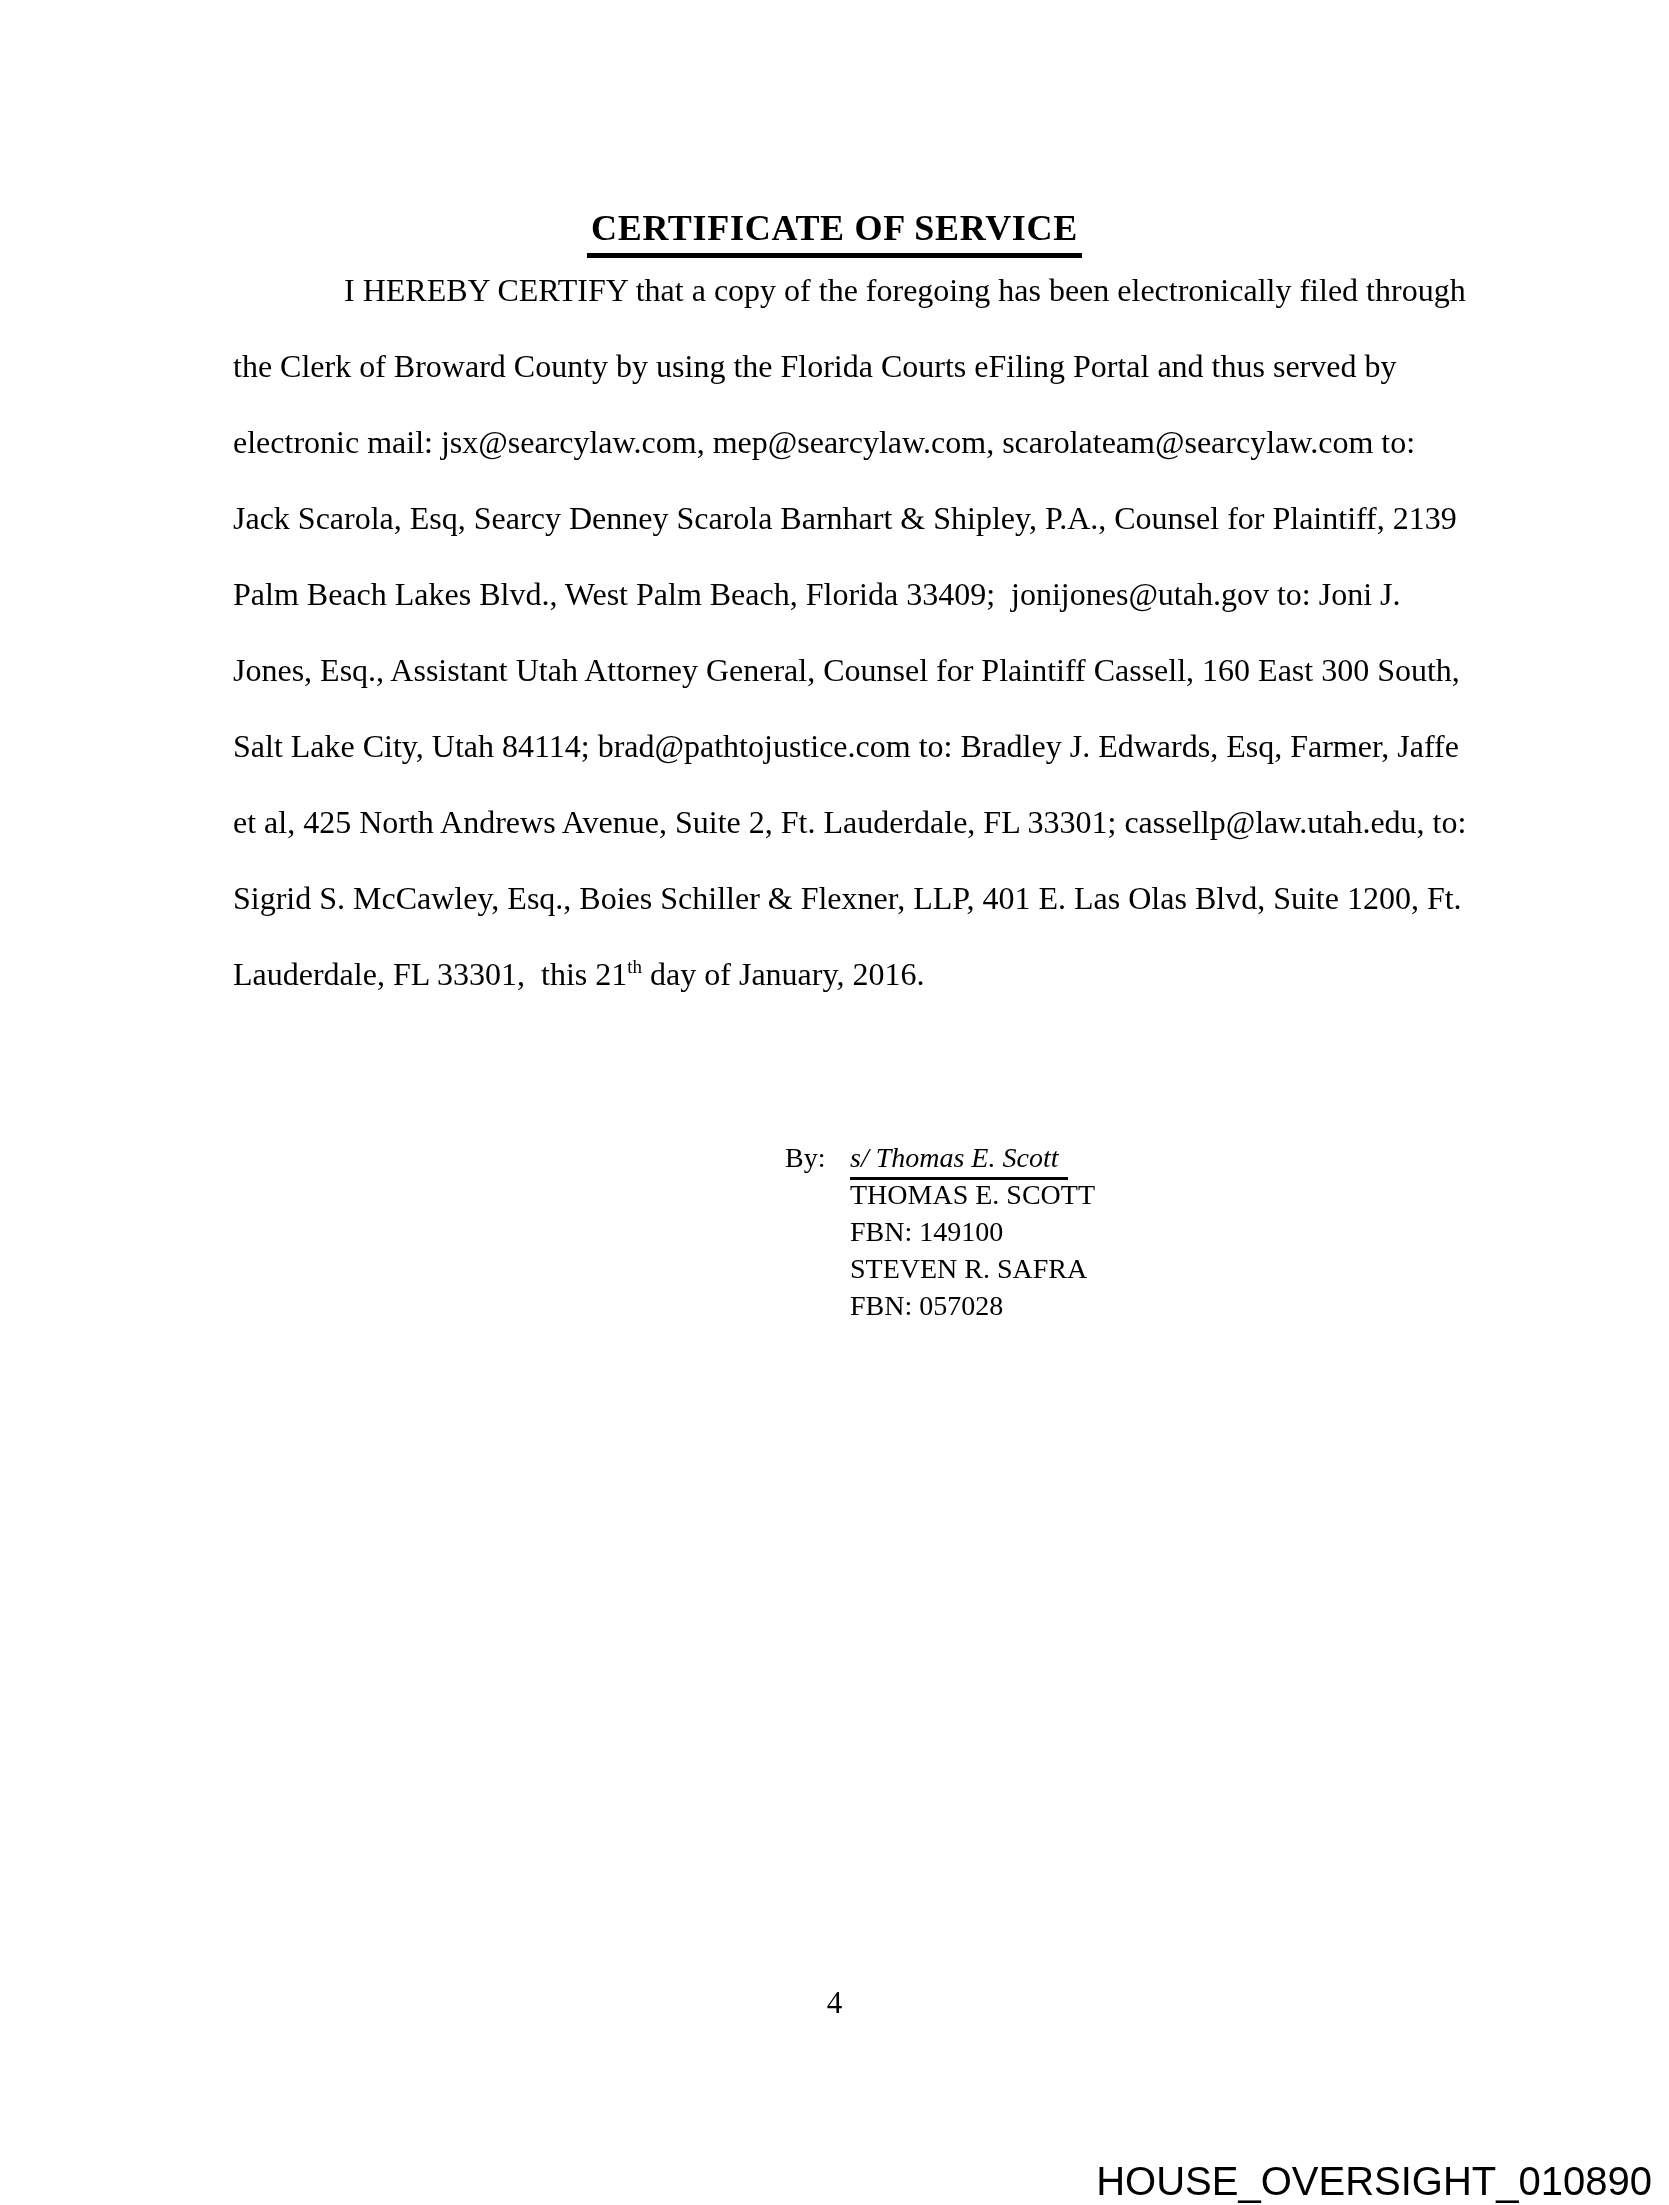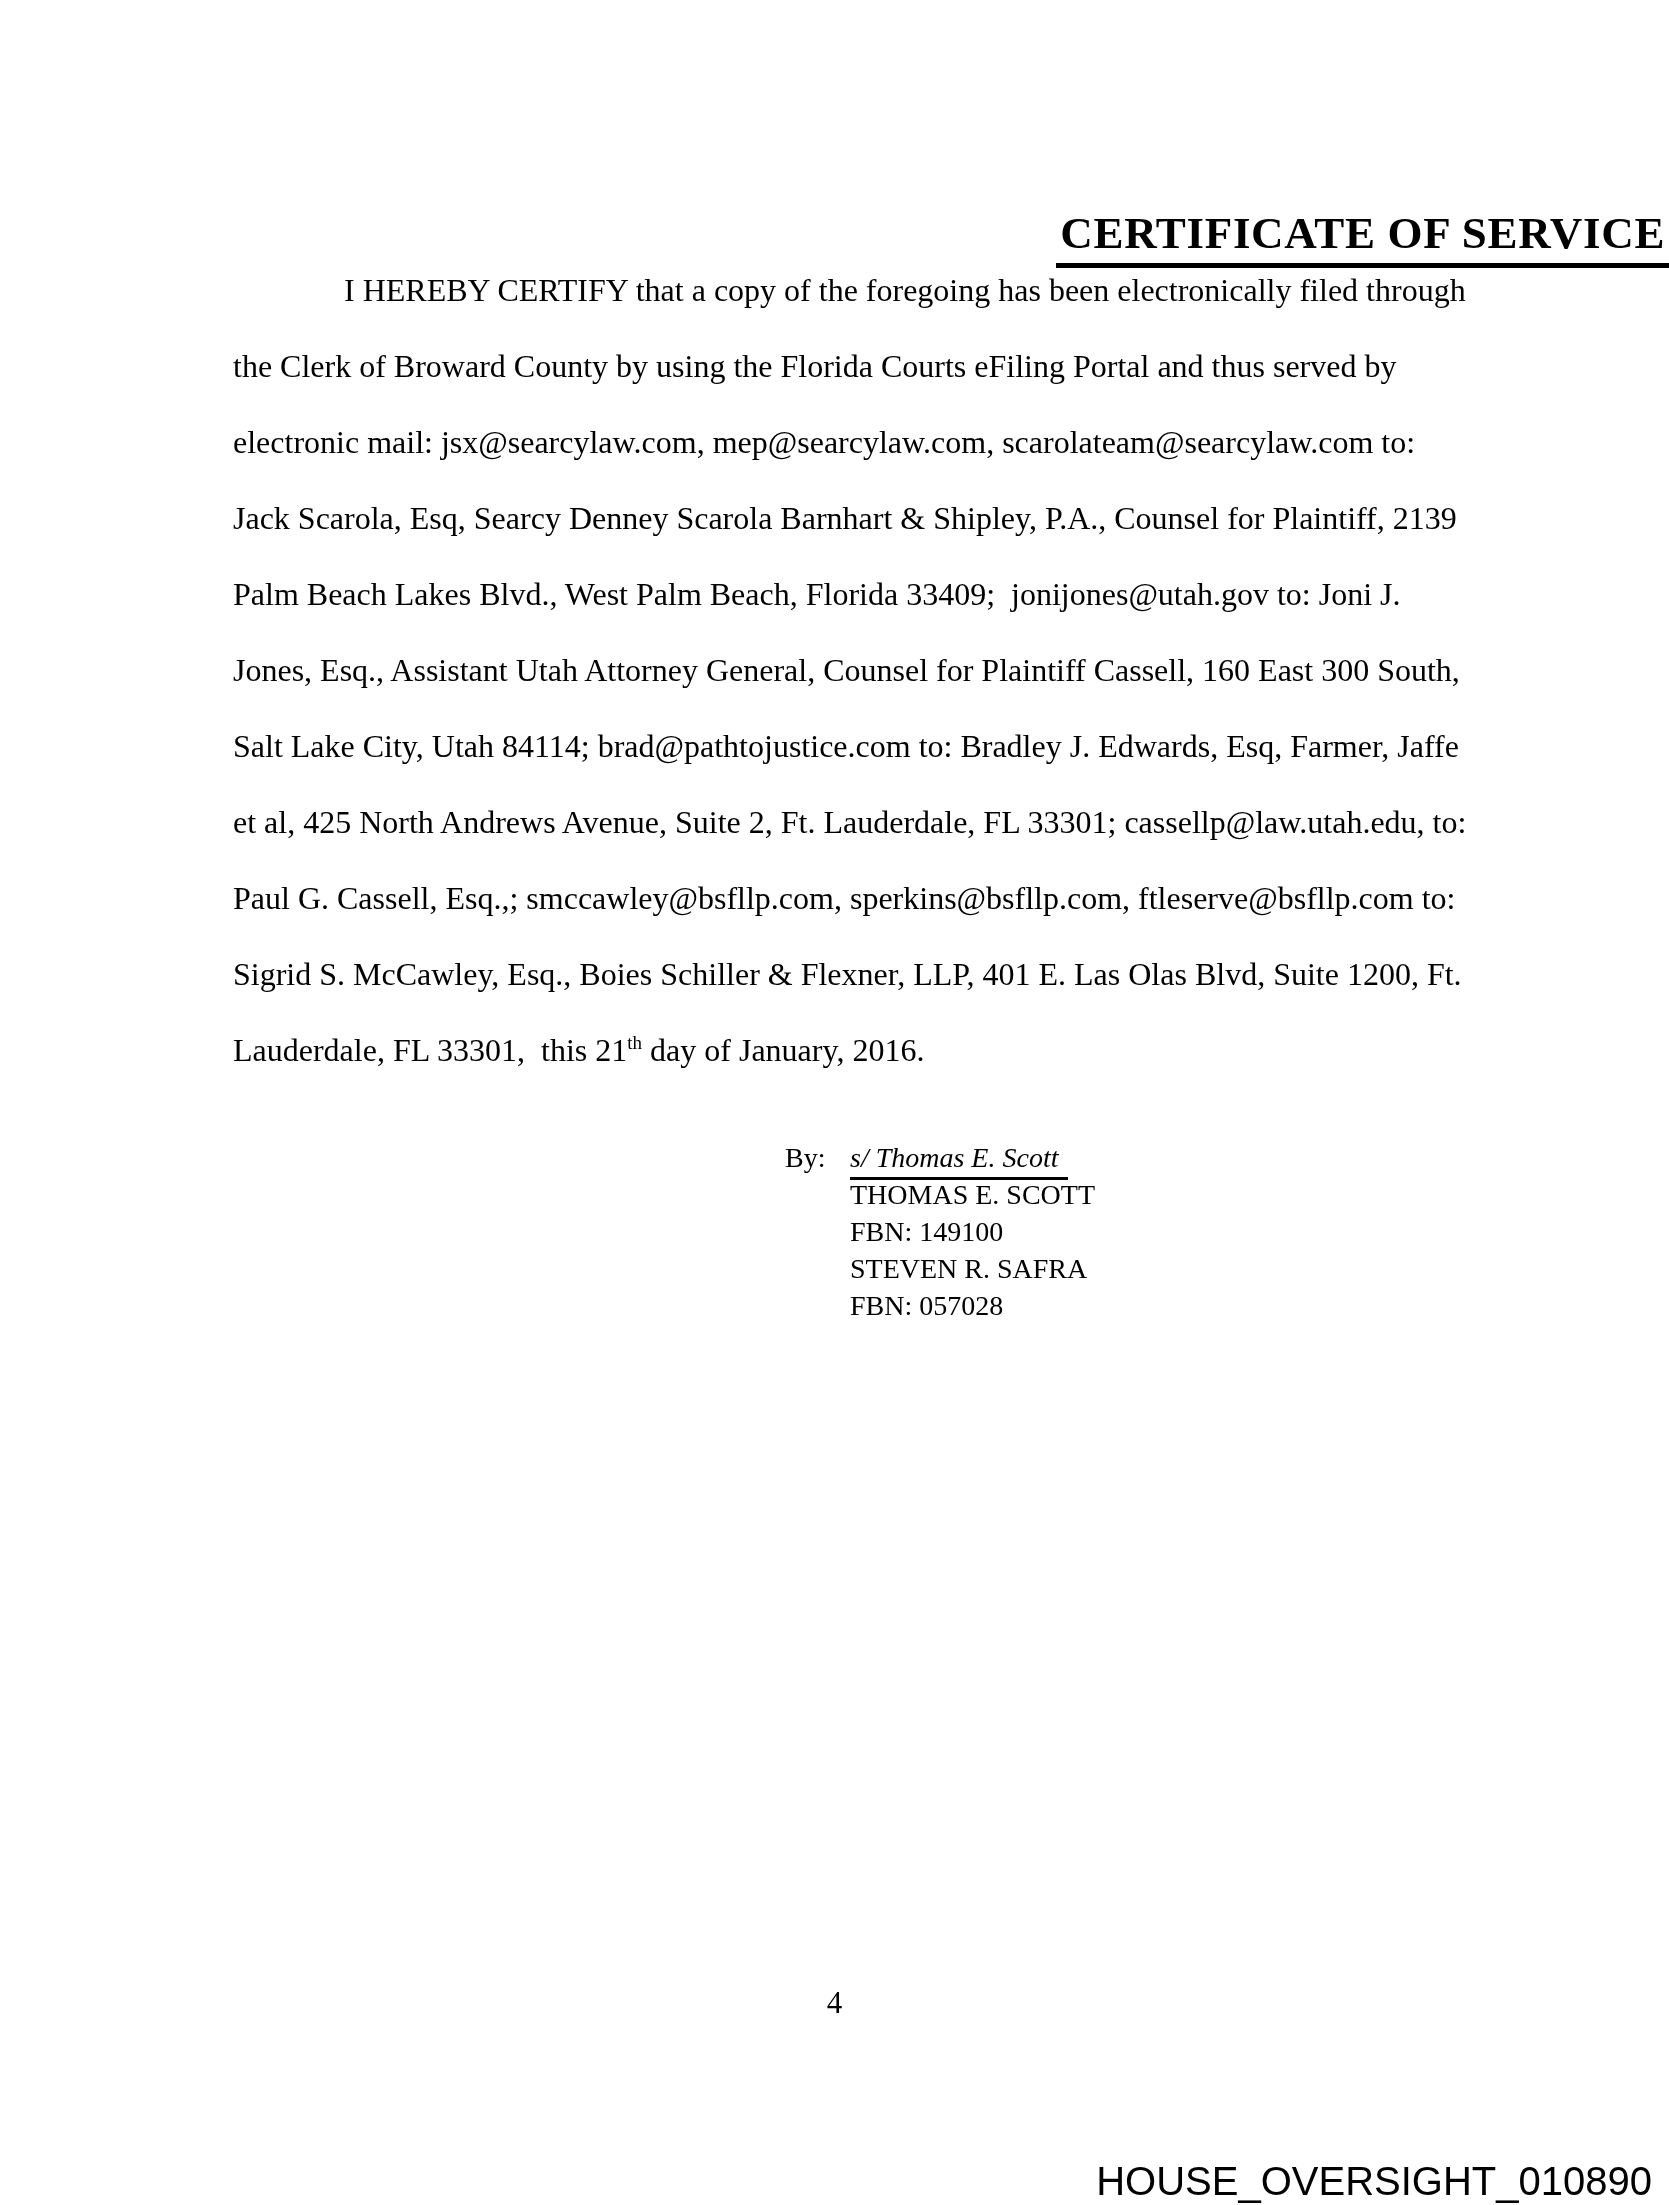--- a/index.html
+++ b/index.html
@@ -17,22 +17,22 @@
   }
   .page {
     position: absolute;
     inset: 0;
   }
   .doc-title {
     position: absolute;
     top: 207px;
     left: 0;
     width: 100%;
-    text-align: right;
-    font-size: 45px;
+    text-align: center;
+    font-size: 36px;
     font-weight: bold;
     letter-spacing: 0.7px;
   }
   .doc-title .underline {
     display: inline-block;
     border-bottom: 5.2px solid #000;
     padding: 0 3.9px 3.9px 3.9px;
   }
   .body-para {
     position: absolute;
@@ -112,21 +112,20 @@
 
   <div class="body-para">
     <div class="body-line indented">I HEREBY CERTIFY that a copy of the foregoing has been electronically filed through</div>
     <div class="body-line">the Clerk of Broward County by using the Florida Courts eFiling Portal and thus served by</div>
     <div class="body-line">electronic mail: jsx@searcylaw.com, mep@searcylaw.com, scarolateam@searcylaw.com to:</div>
     <div class="body-line">Jack Scarola, Esq, Searcy Denney Scarola Barnhart &amp; Shipley, P.A., Counsel for Plaintiff, 2139</div>
     <div class="body-line">Palm Beach Lakes Blvd., West Palm Beach, Florida 33409;  jonijones@utah.gov to: Joni J.</div>
     <div class="body-line">Jones, Esq., Assistant Utah Attorney General, Counsel for Plaintiff Cassell, 160 East 300 South,</div>
     <div class="body-line">Salt Lake City, Utah 84114; brad@pathtojustice.com to: Bradley J. Edwards, Esq, Farmer, Jaffe</div>
     <div class="body-line">et al, 425 North Andrews Avenue, Suite 2, Ft. Lauderdale, FL 33301; cassellp@law.utah.edu, to:</div>
-    <div class="body-line">Paul G. Cassell, Esq.,; smccawley@bsfllp.com, sperkins@bsfllp.com, ftleserve@bsfllp.com to:</div>
     <div class="body-line">Sigrid S. McCawley, Esq., Boies Schiller &amp; Flexner, LLP, 401 E. Las Olas Blvd, Suite 1200, Ft.</div>
     <div class="body-line"><span>Lauderdale, FL 33301,  this 21</span><span class="sup">th</span><span> day of January, 2016.</span></div>
   </div>
 
   <div class="sig-block">
     <span class="sig-by">By:</span>
     <span class="sig-lines">
       <div class="sig-line"><span class="sig-signature">s/ Thomas E. Scott</span></div>
       <div class="sig-line">THOMAS E. SCOTT</div>
       <div class="sig-line">FBN: 149100</div>

